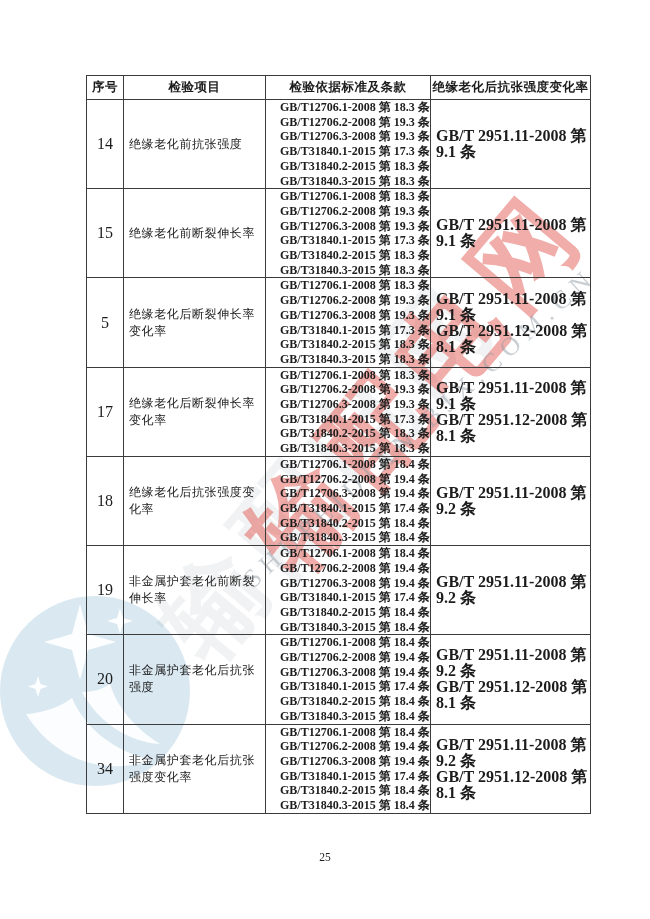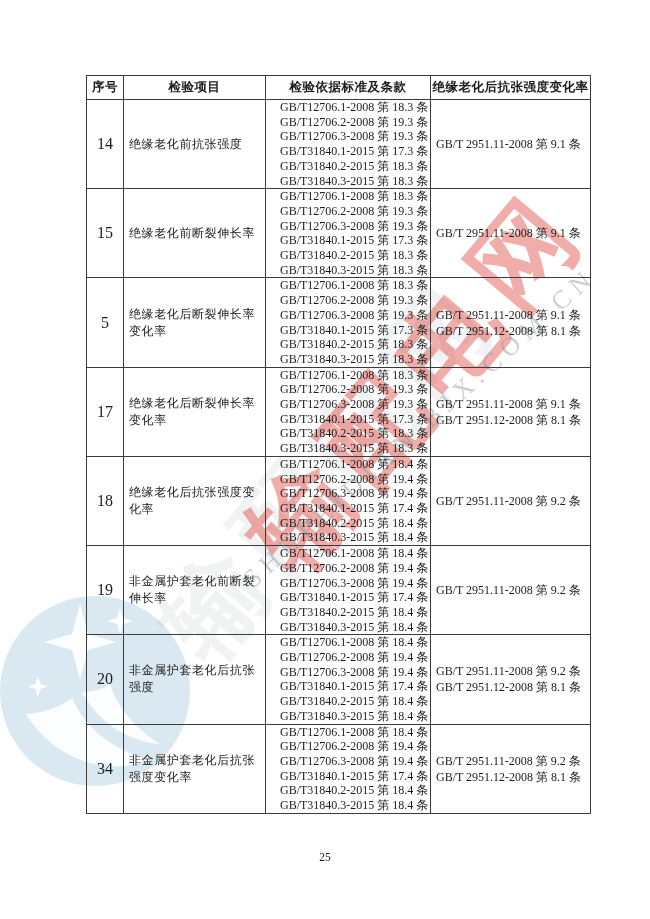--- a/index.html
+++ b/index.html
@@ -37,22 +37,22 @@
     border:1px solid #3b3b3b;vertical-align:middle;background:transparent;
     overflow:hidden;
   }
   table.inspection th{
     height:23px;font-size:12.5px;font-weight:bold;text-align:center;
     letter-spacing:0.5px;padding:0;
   }
   tr.body-row{height:89px;}
   td.cell-no{text-align:center;font-size:16px;padding:0;}
   td.cell-item{font-size:12px;line-height:17px;letter-spacing:0.6px;padding:0 5px;}
-  td.cell-basis{font-size:12px;line-height:14.7px;padding:0 0 0 14px;letter-spacing:0px;}
-  td.cell-method{font-size:12px;line-height:16px;padding:0 0 0 5px;}
+  td.cell-basis{font-size:12px;line-height:14.7px;padding:0 0 0 14px;letter-spacing:0px;font-weight:bold;}
+  td.cell-method{font-size:16px;line-height:16px;padding:0 0 0 5px;font-weight:bold;}
   .page-number{
     position:absolute;left:0;right:0;top:851px;text-align:center;
     font-size:11.5px;color:#222;z-index:2;
   }
 </style>
 </head>
 <body>
 
 <div class="page">
 

